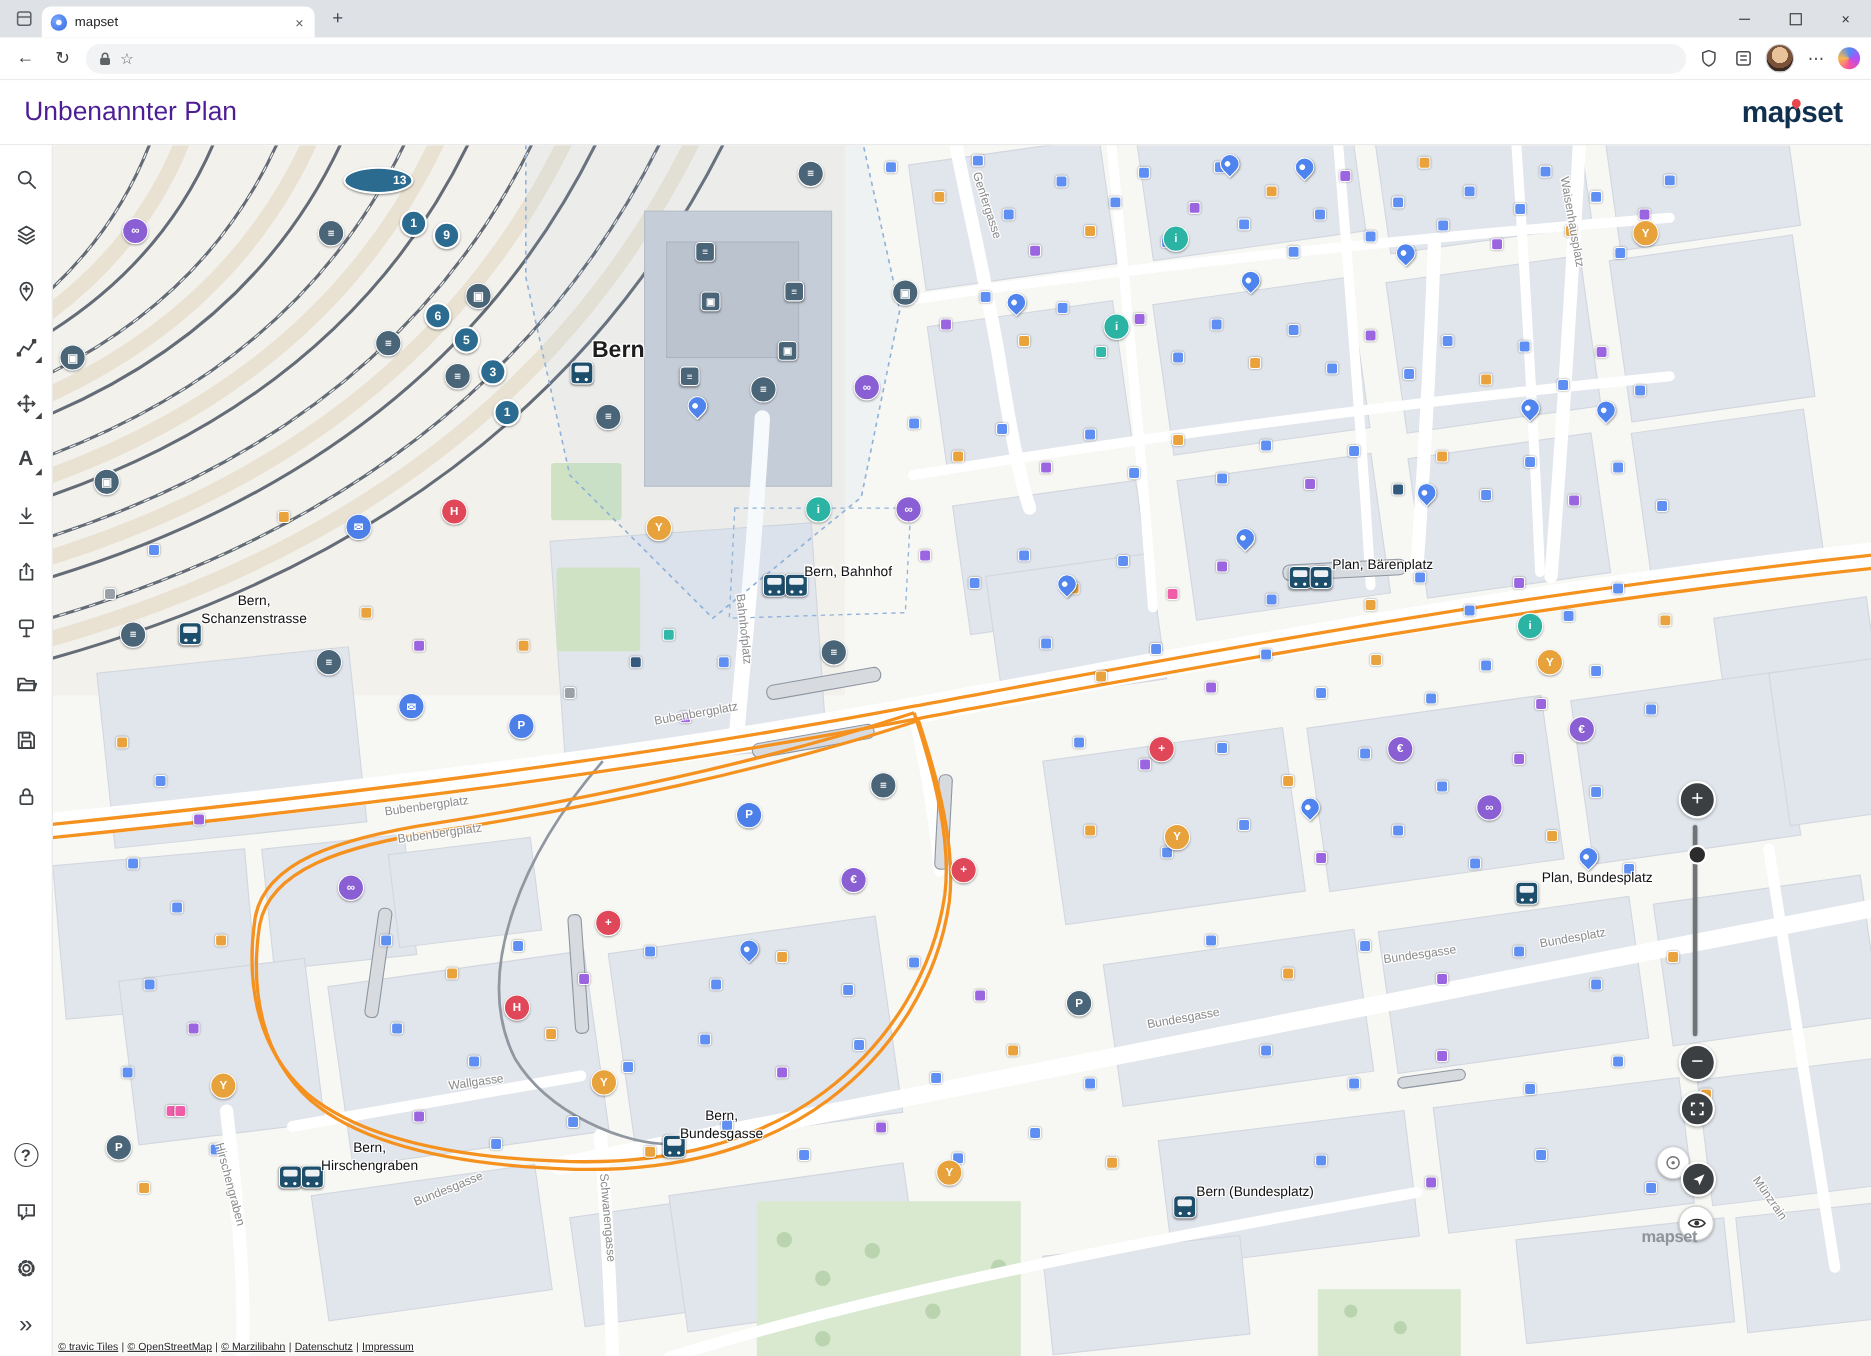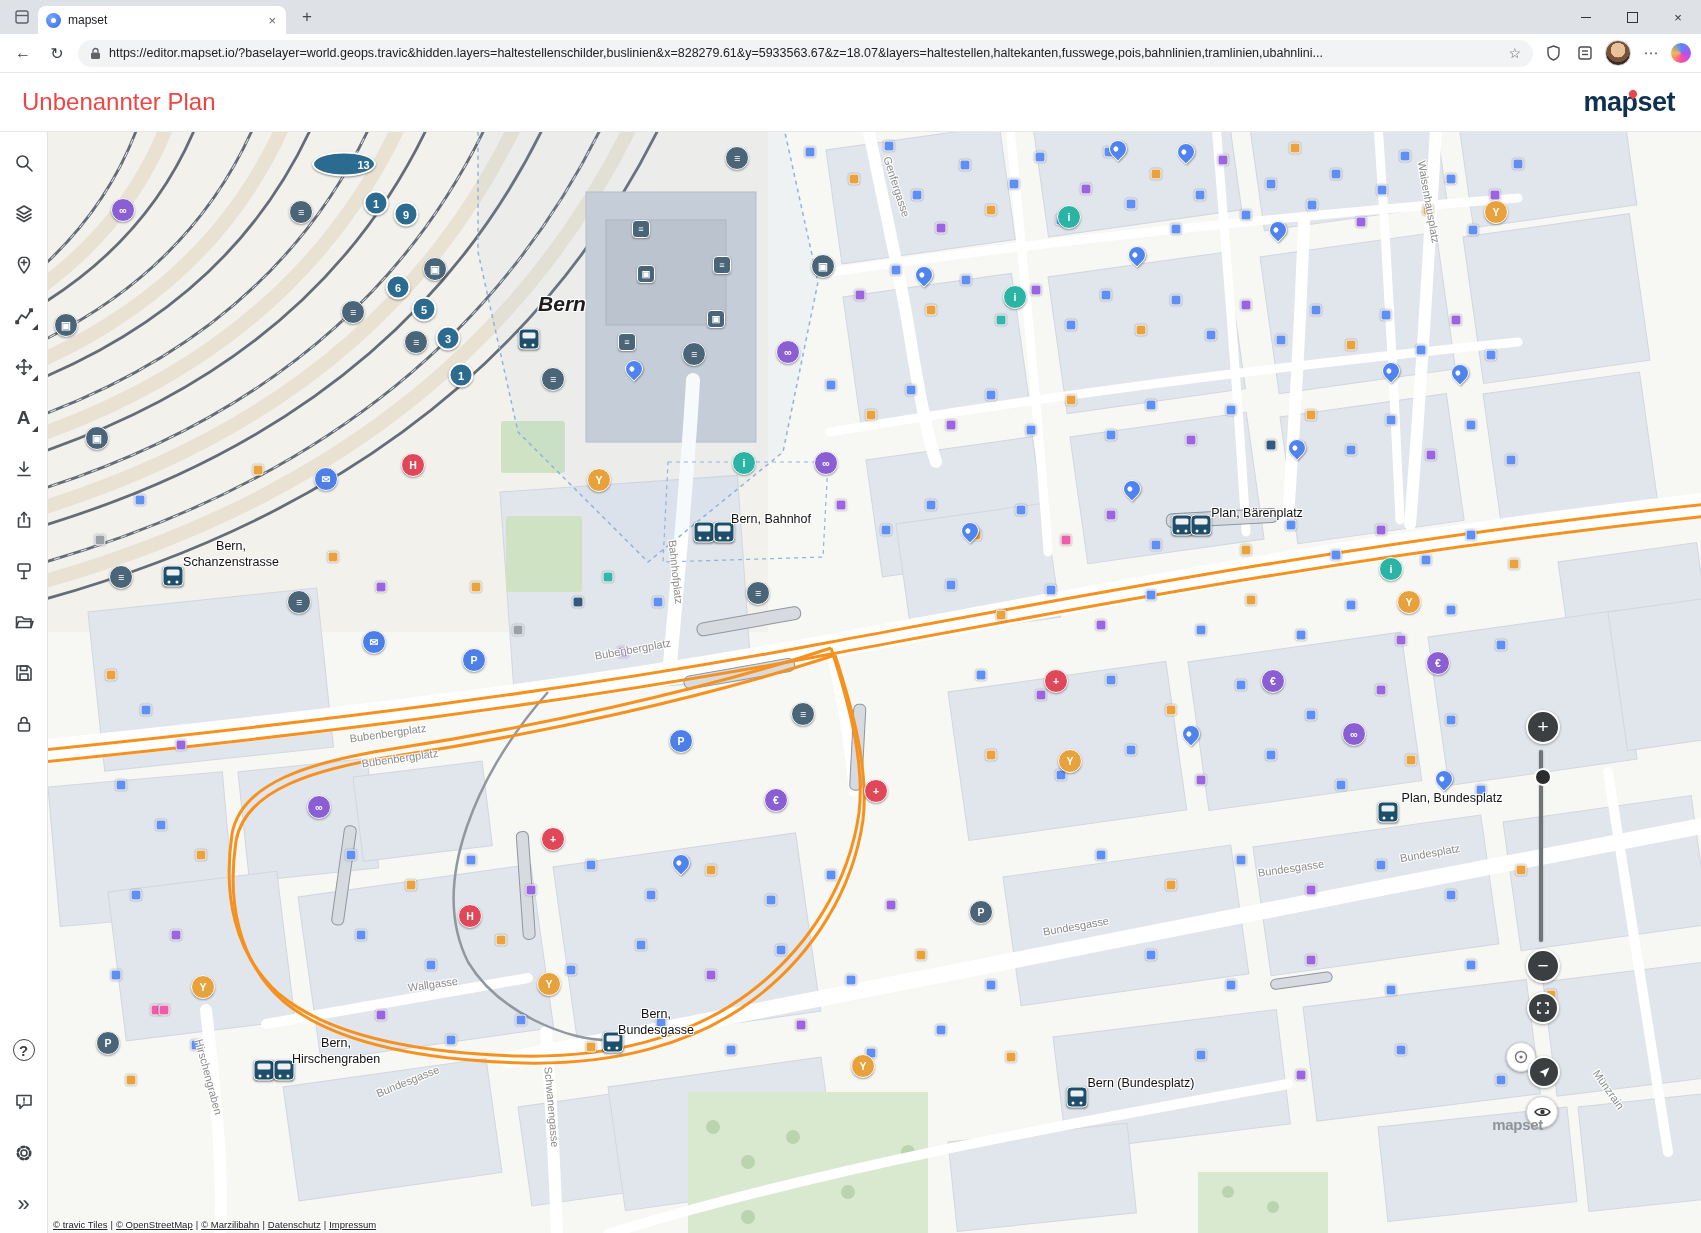--- a/index.html
+++ b/index.html
@@ -23,21 +23,21 @@
   .nav-btn{width:26px;height:26px;display:flex;align-items:center;justify-content:center;font-size:16px;color:#3c4043;border-radius:50%;}
   .addr{flex:1;height:27px;background:#f1f3f4;border-radius:14px;display:flex;align-items:center;padding:0 12px;gap:8px;min-width:0;}
   .addr .url{font-size:12.5px;color:#202124;white-space:nowrap;overflow:hidden;text-overflow:ellipsis;flex:1;}
   .addr .star{color:#5f6368;font-size:14px;}
   .tb-icon{width:24px;height:24px;display:flex;align-items:center;justify-content:center;color:#4a4e52;font-size:15px;}
   .avatar{width:24px;height:24px;border-radius:50%;background:radial-gradient(circle at 50% 38%,#e8c39a 0 38%,#7a5238 39% 62%,#3a2a22 63%);border:1px solid #cfd2d6;}
   .copilot{width:20px;height:20px;border-radius:50%;background:conic-gradient(#4f8df7,#b14ff7,#f74f9e,#f7b84f,#4f8df7);}
 
   
   .appheader{height:58px;background:#fff;border-bottom:1px solid #e7e7e7;display:flex;align-items:center;justify-content:space-between;padding:0 22px;}
-  .plan-title{font-size:24px;color:#ef4444;}
+  .plan-title{font-size:24px;color:#4c1d95;}
   .logo{font-size:27px;font-weight:bold;color:#10304f;letter-spacing:-.5px;position:relative;padding-right:4px;}
   .logo::after{content:"";position:absolute;left:46px;top:3px;width:8px;height:8px;border-radius:50% 50% 50% 0;background:#e8464b;transform:rotate(-45deg);}
 
   
   .main{flex:1;display:flex;min-height:0;}
   .sidebar{width:47px;background:#fff;border-right:1px solid #e3e3e3;display:flex;flex-direction:column;align-items:center;padding:14px 0 8px;gap:0;}
   .tool{width:34px;height:34px;margin-bottom:17px;border:none;background:none;display:flex;align-items:center;justify-content:center;color:#3f4346;position:relative;padding:0;cursor:pointer;}
   .tool svg{stroke:#3f4346;fill:none;stroke-width:1.6;stroke-linecap:round;stroke-linejoin:round;}
   .tool.has-sub::after{content:"";position:absolute;right:3px;bottom:3px;border-left:6px solid transparent;border-bottom:6px solid #3f4346;}
   .tool.txt{font-size:19px;font-weight:bold;color:#3f4346;}
@@ -111,21 +111,20 @@
   </div>
 
   <div class="toolbar">
     <span class="nav-btn">←</span>
     <span class="nav-btn">↻</span>
     <div class="addr">
       <svg width="11" height="13" viewBox="0 0 11 13">
           <rect x="1" y="5.5" width="9" height="6.5" rx="1.5" fill="#5f6368"></rect>
           <path d="M3 5.5 V4 a2.5 2.5 0 0 1 5 0 V5.5" fill="none" stroke="#5f6368" stroke-width="1.4"></path>
         </svg>
-      <span class="url">https://editor.mapset.io/?baselayer=world.geops.travic&amp;hidden.layers=haltestellenschilder,buslinien&amp;x=828279.61&amp;y=5933563.67&amp;z=18.07&amp;layers=haltestellen,haltekanten,fusswege,pois,bahnlinien,tramlinien,ubahnlini...</span>
       <span class="star">☆</span>
     </div>
     <span class="tb-icon">
       <svg width="15" height="16" viewBox="0 0 15 16">
           <path d="M7.5 1 L13 3 V8 C13 11.5 10.5 14 7.5 15 C4.5 14 2 11.5 2 8 V3 Z" fill="none" stroke="#4a4e52" stroke-width="1.4"></path>
         </svg>
     </span>
     <span class="tb-icon">
       <svg width="16" height="16" viewBox="0 0 16 16">
           <rect x="2" y="2" width="12" height="12" rx="2" fill="none" stroke="#4a4e52" stroke-width="1.4"></rect>
@@ -633,21 +632,21 @@
           <div class="stopicon" style="left: 656px; top: 400px; background: rgb(29, 78, 107);"></div>
           <div class="stopicon" style="left: 676px; top: 400px; background: rgb(29, 78, 107);"></div>
           <div class="stopicon" style="left: 481px; top: 207px; background: rgb(29, 78, 107);"></div>
           <div class="stopicon" style="left: 1134px; top: 393px; background: rgb(29, 78, 107);"></div>
           <div class="stopicon" style="left: 1153px; top: 393px; background: rgb(29, 78, 107);"></div>
           <div class="stopicon" style="left: 1340px; top: 680px; background: rgb(29, 78, 107);"></div>
           <div class="stopicon" style="left: 216px; top: 938px; background: rgb(29, 78, 107);"></div>
           <div class="stopicon" style="left: 236px; top: 938px; background: rgb(29, 78, 107);"></div>
           <div class="stopicon" style="left: 565px; top: 910px; background: rgb(29, 78, 107);"></div>
           <div class="stopicon" style="left: 1029px; top: 965px; background: rgb(29, 78, 107);"></div>
-          <div class="lbl big" style="left: 514px; top: 172px; font-style: italic;">Bern</div>
+          <div class="lbl big" style="left: 514px; top: 187px;">Bern</div>
           <div class="lbl stop" style="left: 183px; top: 423px;">Bern,
 Schanzenstrasse</div>
           <div class="lbl stop" style="left: 723px; top: 388px;">Bern, Bahnhof</div>
           <div class="lbl stop" style="left: 1209px; top: 382px;">Plan, Bärenplatz</div>
           <div class="lbl stop" style="left: 1404px; top: 667px;">Plan, Bundesplatz</div>
           <div class="lbl stop" style="left: 288px; top: 920px;">Bern,
 Hirschengraben</div>
           <div class="lbl stop" style="left: 608px; top: 891px;">Bern,
 Bundesgasse</div>
           <div class="lbl stop" style="left: 1093px; top: 952px;">Bern (Bundesplatz)</div>

